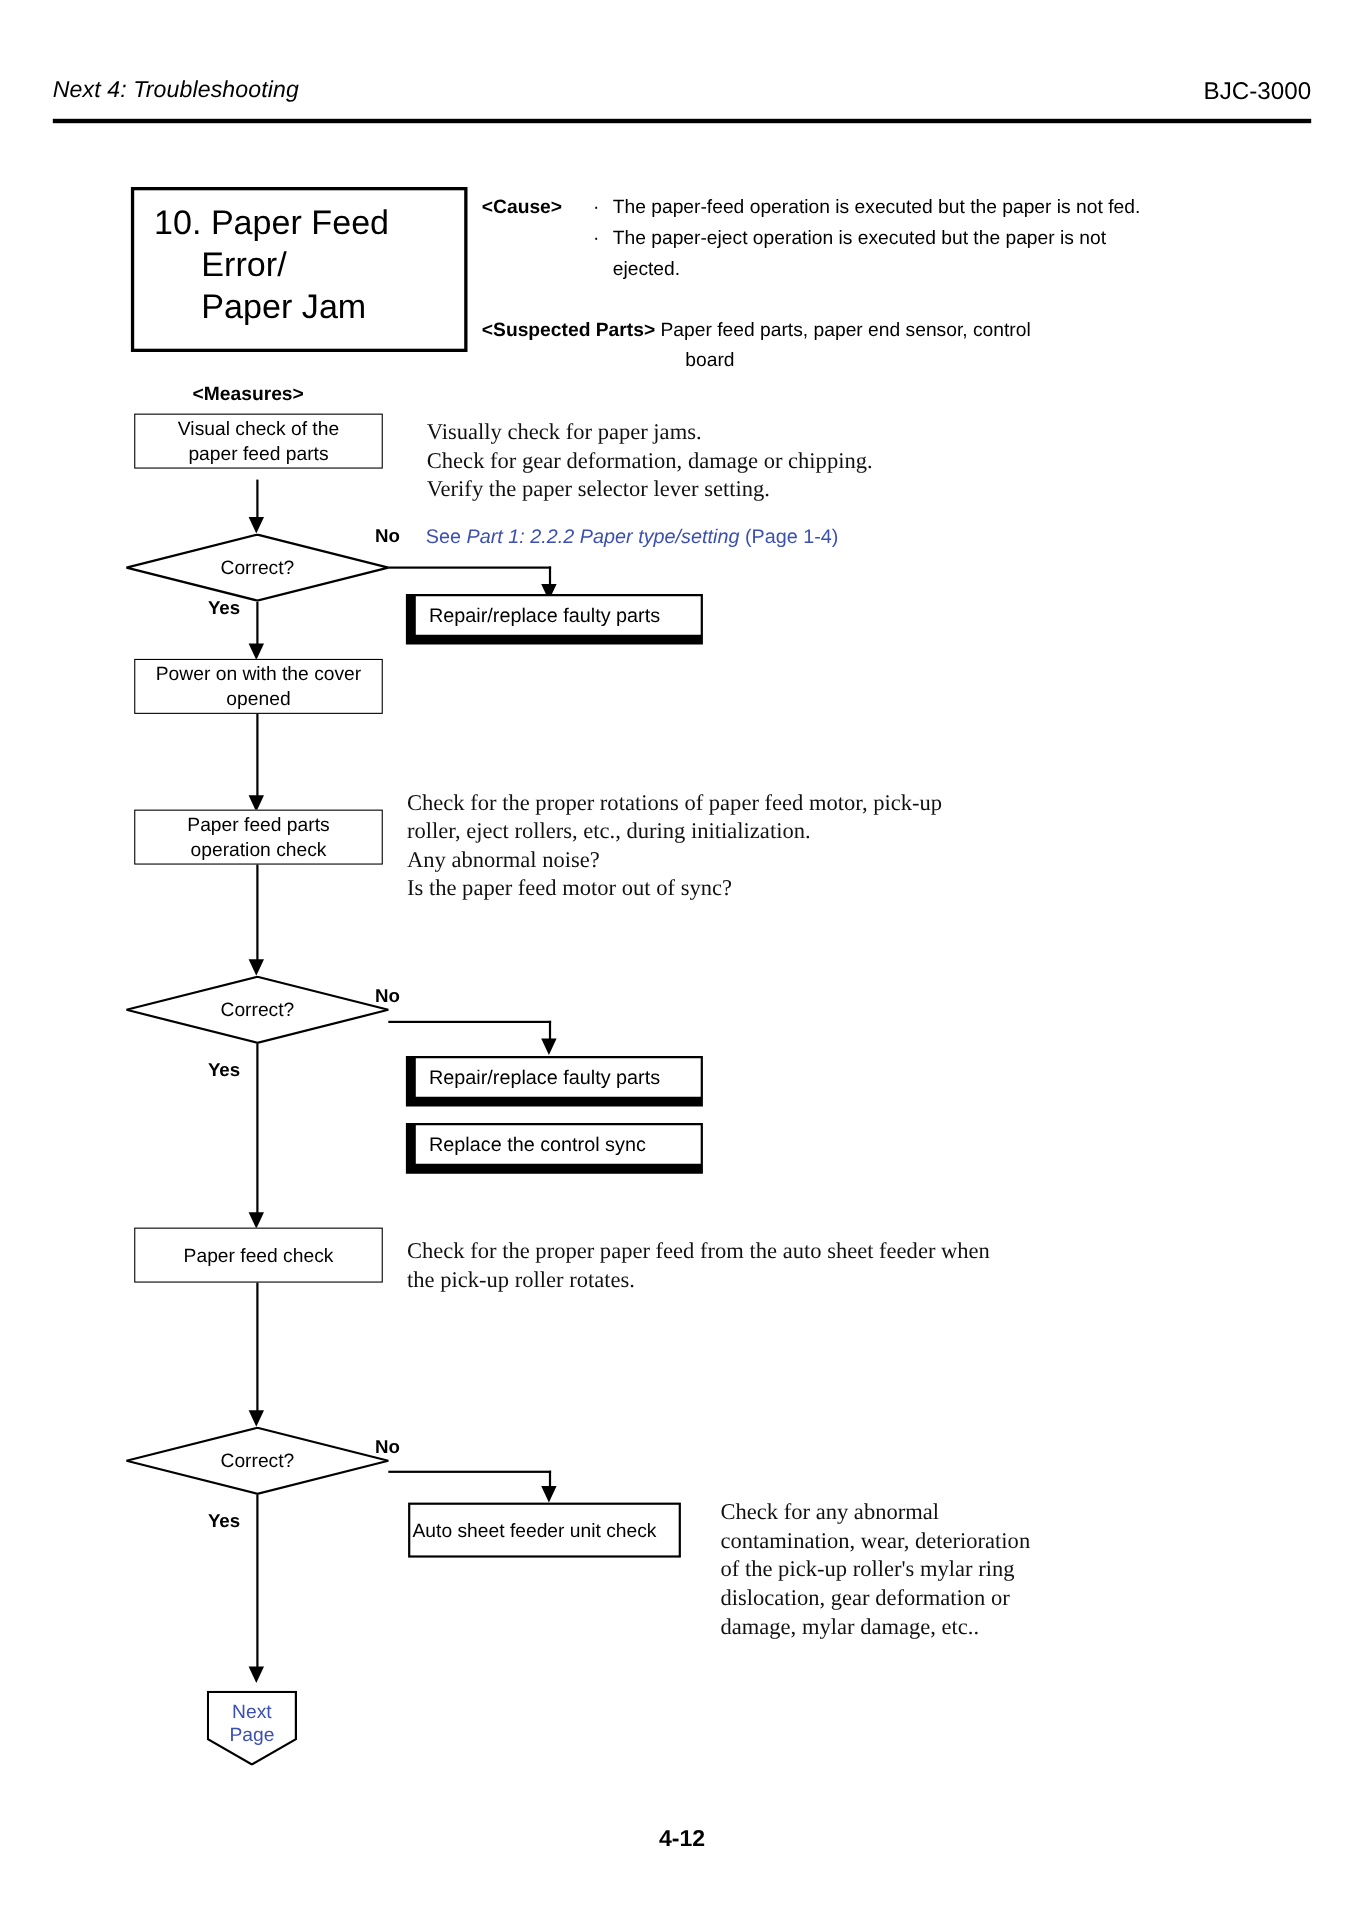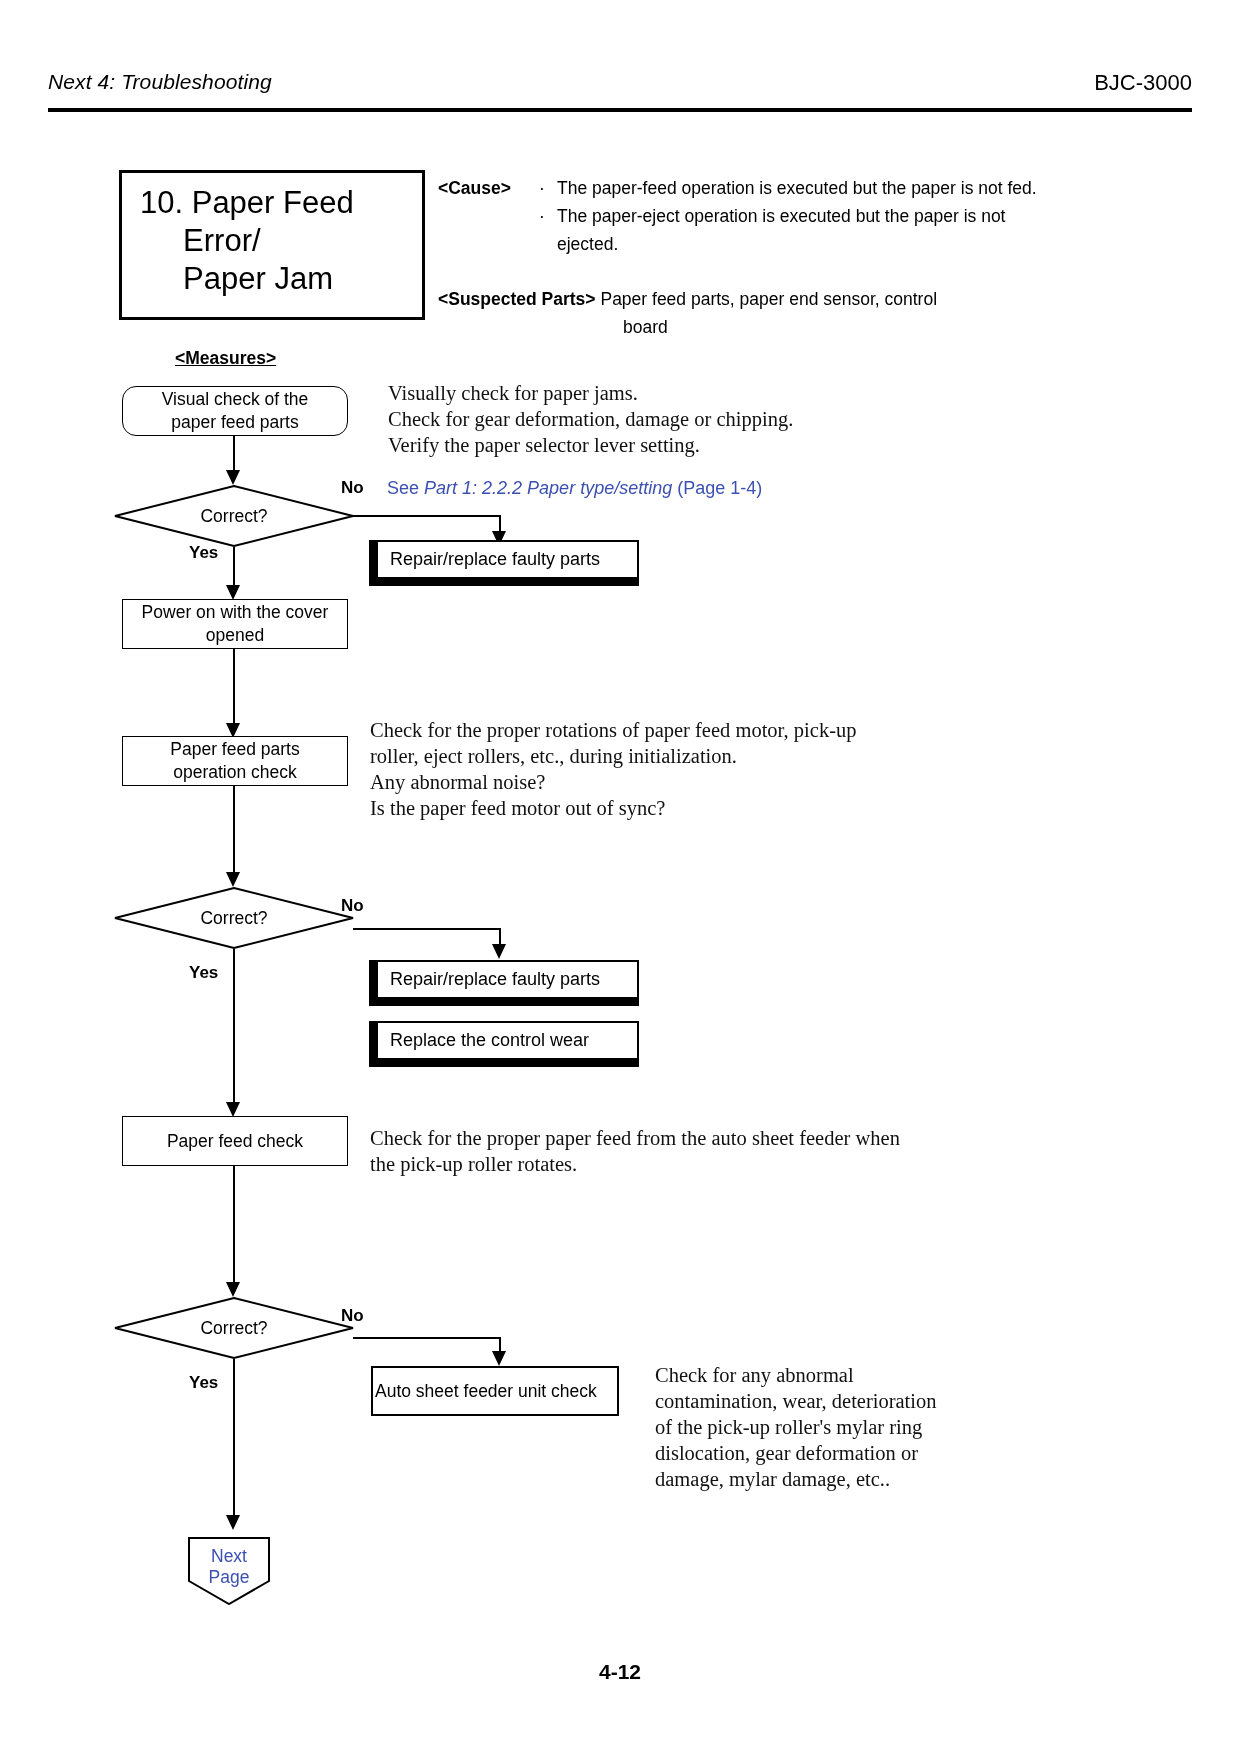--- a/index.html
+++ b/index.html
@@ -128,21 +128,20 @@
     padding-left: 185px;
   }
 
   
   .measures {
     position: absolute;
     left: 175px;
     top: 348px;
     font-size: 17.5px;
     font-weight: bold;
-    text-decoration: underline;
   }
 
   
   .fbox {
     position: absolute;
     border: 1.5px solid #000;
     box-sizing: border-box;
     background: #fff;
     display: flex;
     align-items: center;
@@ -304,21 +303,21 @@
     </div>
     <div class="susp-row">
       <span class="lbl">&lt;Suspected Parts&gt;</span>
       <span class="susp-val">Paper feed parts, paper end sensor, control</span>
       <span class="susp-second">board</span>
     </div>
   </div>
 
   <div class="measures">&lt;Measures&gt;</div>
 
-  <div class="fbox" style="left:122px; top:386px; width:226px; height:50px;border-radius:14px;">
+  <div class="fbox" style="left:122px; top:376px; width:226px; height:50px;">
     <span>Visual check of the
 paper feed parts</span>
   </div>
 
   <div class="desc" style="left:388px; top:380px; width:620px;">
     <p>Visually check for paper jams.</p>
     <p>Check for gear deformation, damage or chipping.</p>
     <p>Verify the paper selector lever setting.</p>
   </div>
 
@@ -384,21 +383,21 @@
 
   <div class="hline" style="left:353px; top:928px; width:148px;"></div>
   <div class="vline" style="left:499px; top:928px; height:25px;"></div>
   <div class="arrow-down" style="left:492px; top:944px;"></div>
 
   <div class="sbox" style="left:369px; top:960px; width:270px; height:46px;">
     <span>Repair/replace faulty parts</span>
   </div>
 
   <div class="sbox" style="left:369px; top:1021px; width:270px; height:46px;">
-    <span>Replace the control wear</span>
+    <span>Replace the control sync</span>
   </div>
 
   <div class="ynlabel" style="left:189px; top:963px;">Yes</div>
 
   <div class="vline" style="left:233px; top:949px; height:162px;"></div>
   <div class="arrow-down" style="left:226px; top:1102px;"></div>
 
   <div class="fbox" style="left:122px; top:1116px; width:226px; height:50px;">
     <span>Paper feed check</span>
   </div>

